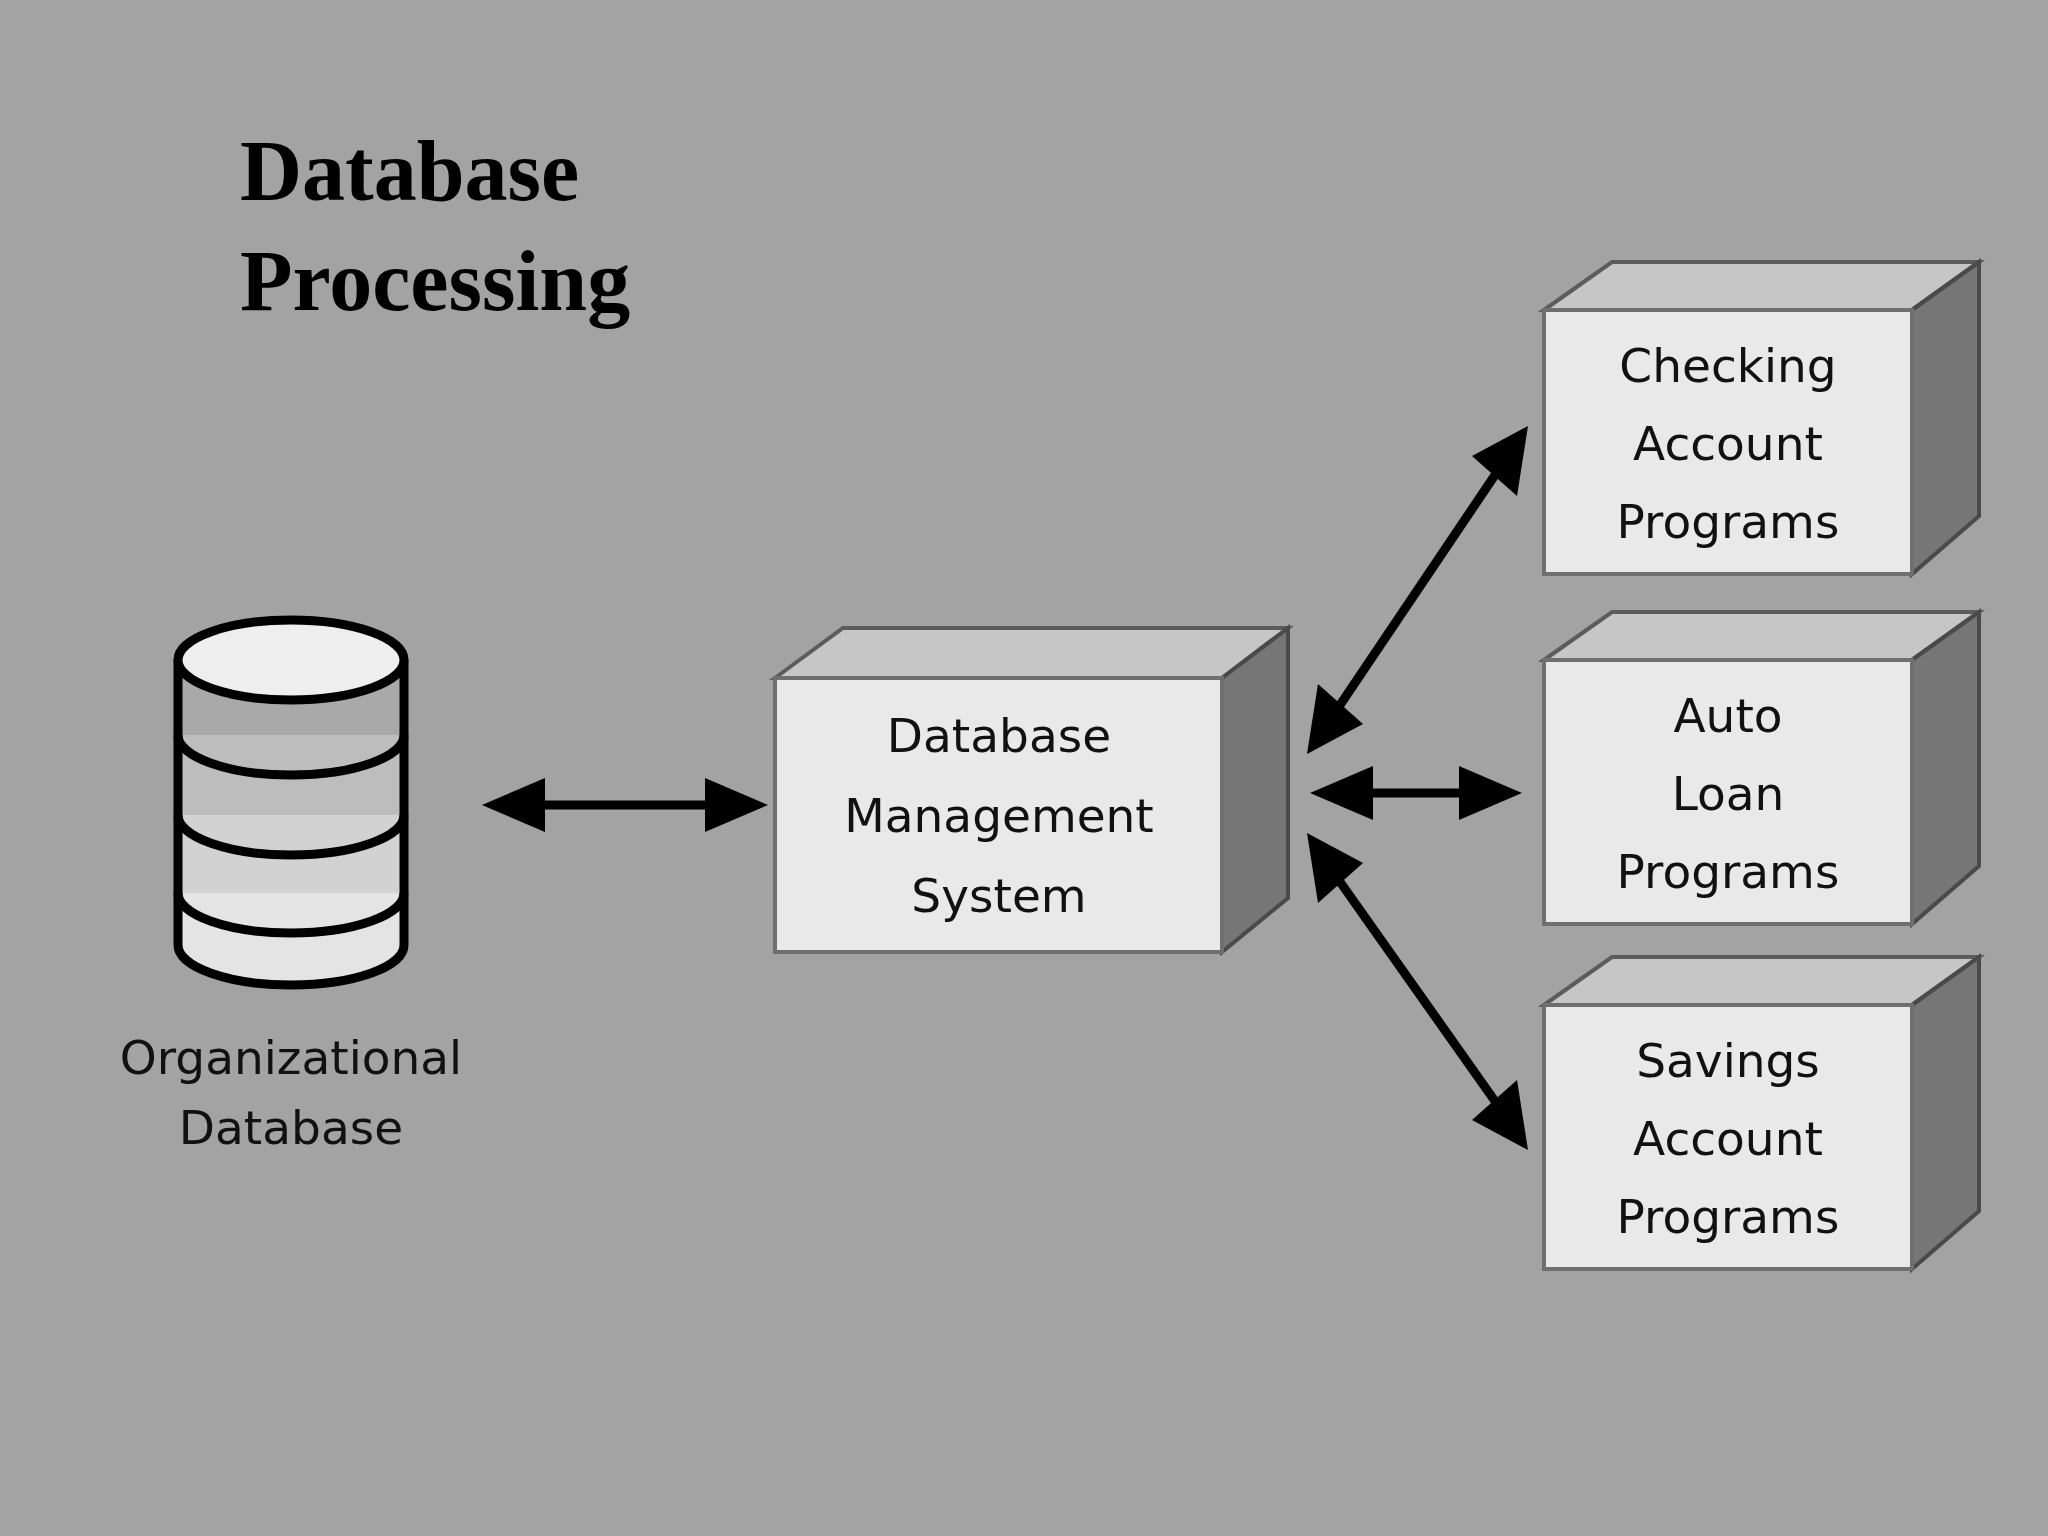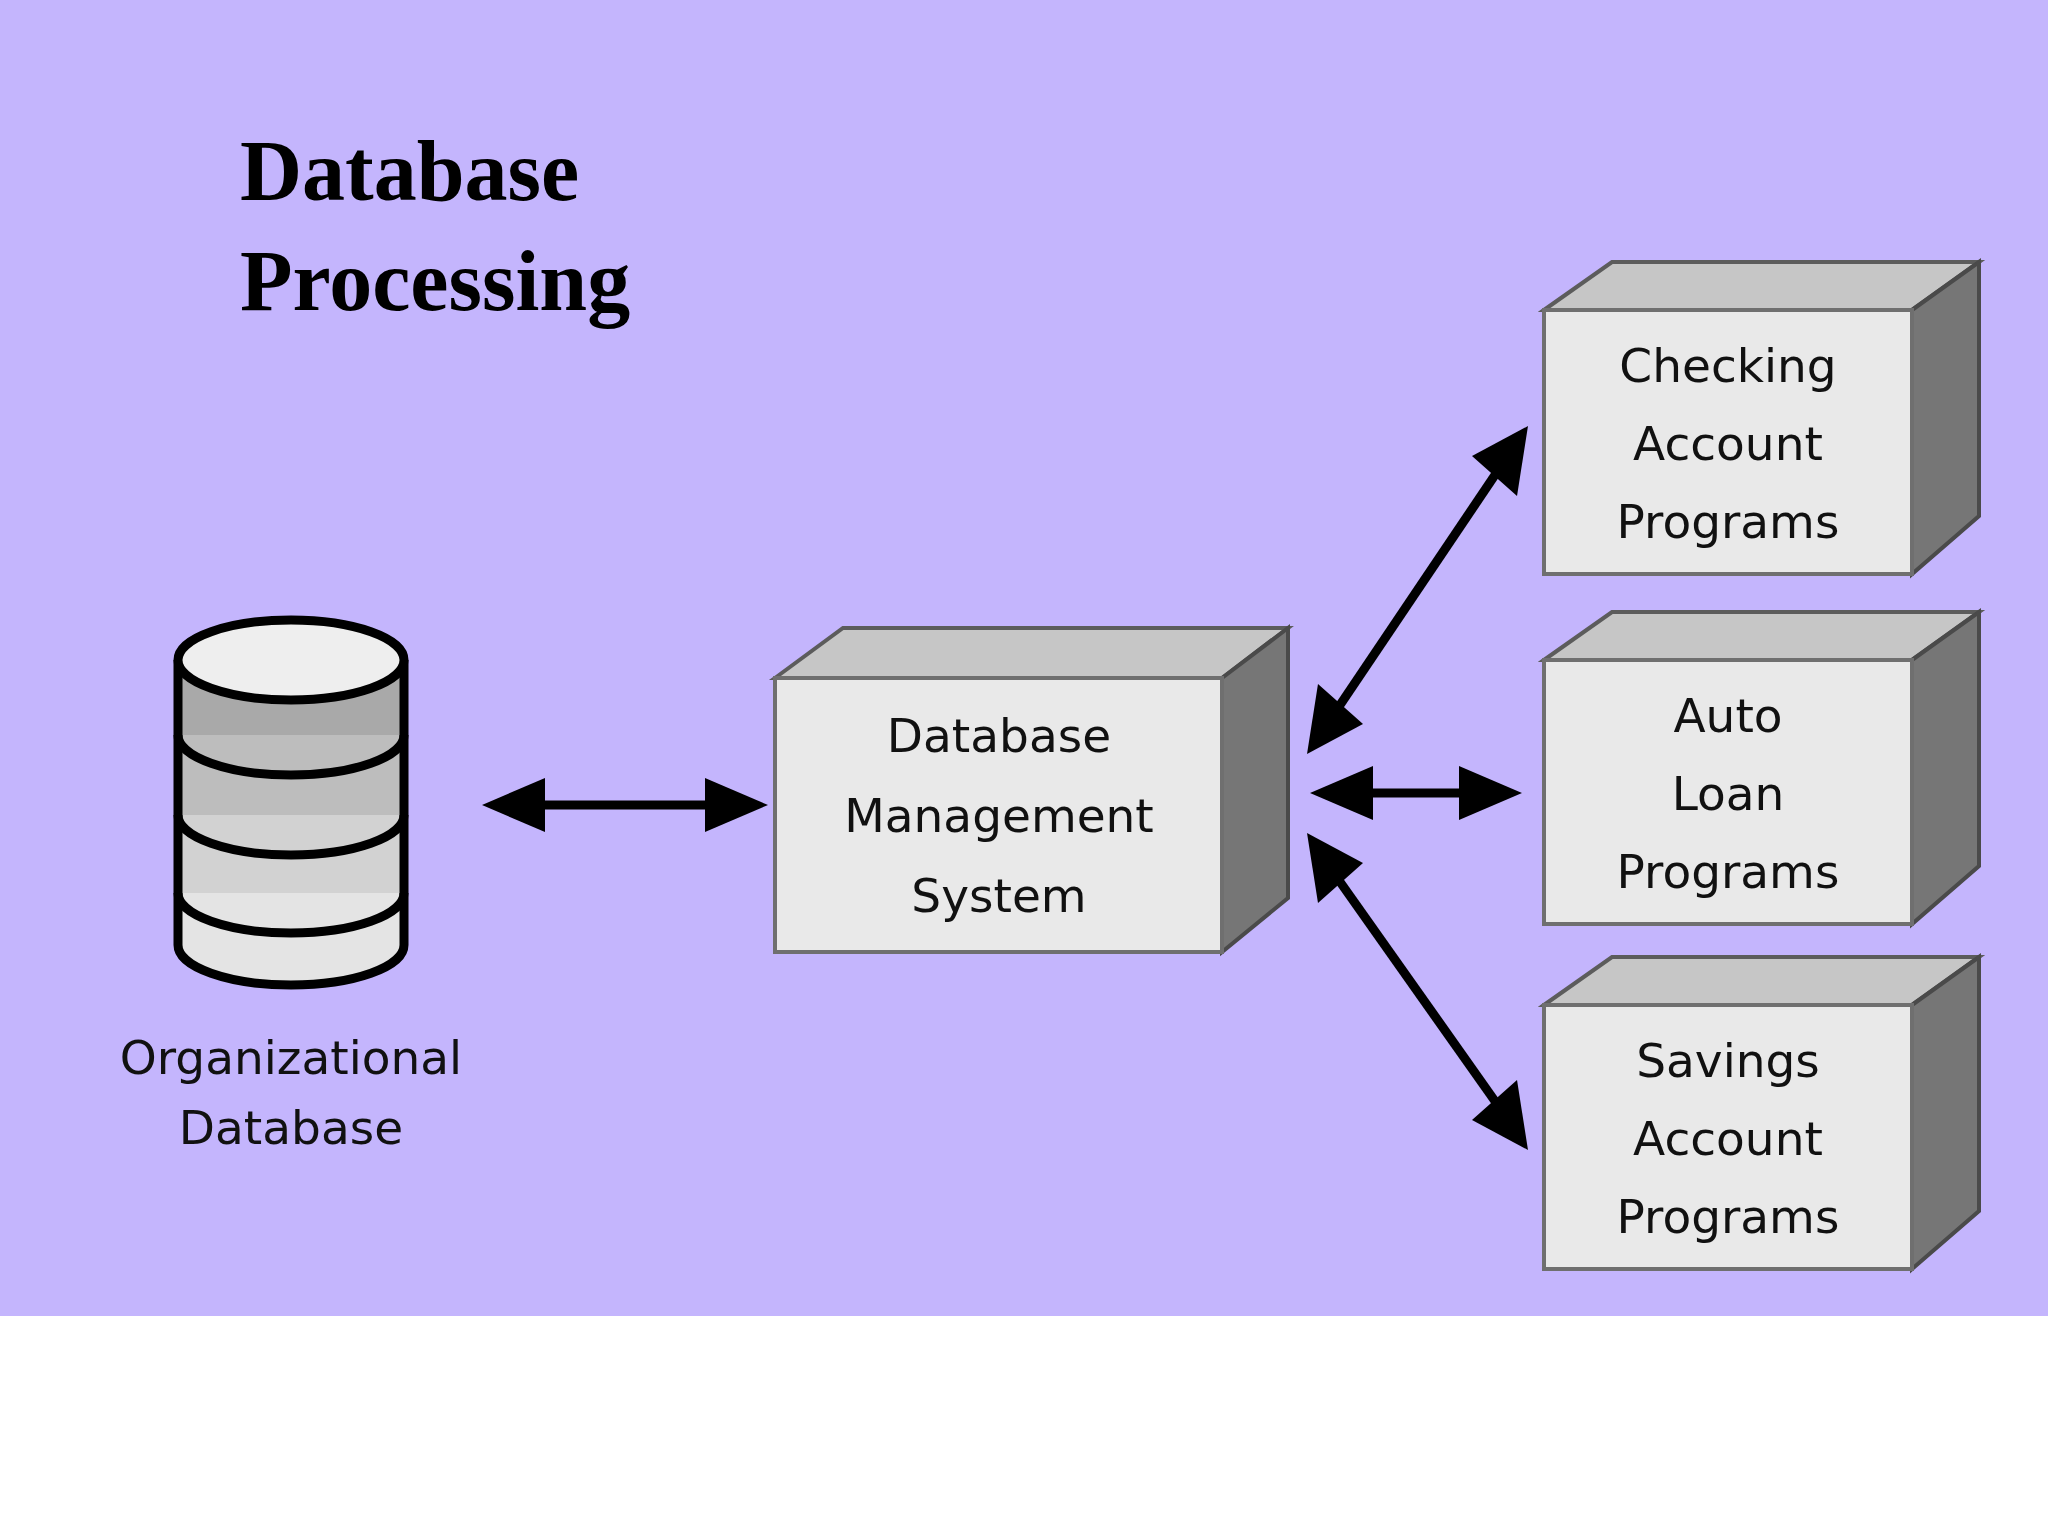--- a/index.html
+++ b/index.html
@@ -10,22 +10,22 @@
   }
   body {
     width: 2048px;
     height: 1536px;
     font-family: "Liberation Sans", sans-serif;
     overflow: hidden;
   }
   #canvas {
     position: relative;
     width: 2048px;
-    height: 1316px;
-    background: #c4b5fd;
+    height: 1536px;
+    background: #a3a3a3;
     text-align: right;
   }
   #diagram-svg {
     position: absolute;
     left: 0;
     top: 0;
     width: 2048px;
     height: 1536px;
     display: block;
   }

